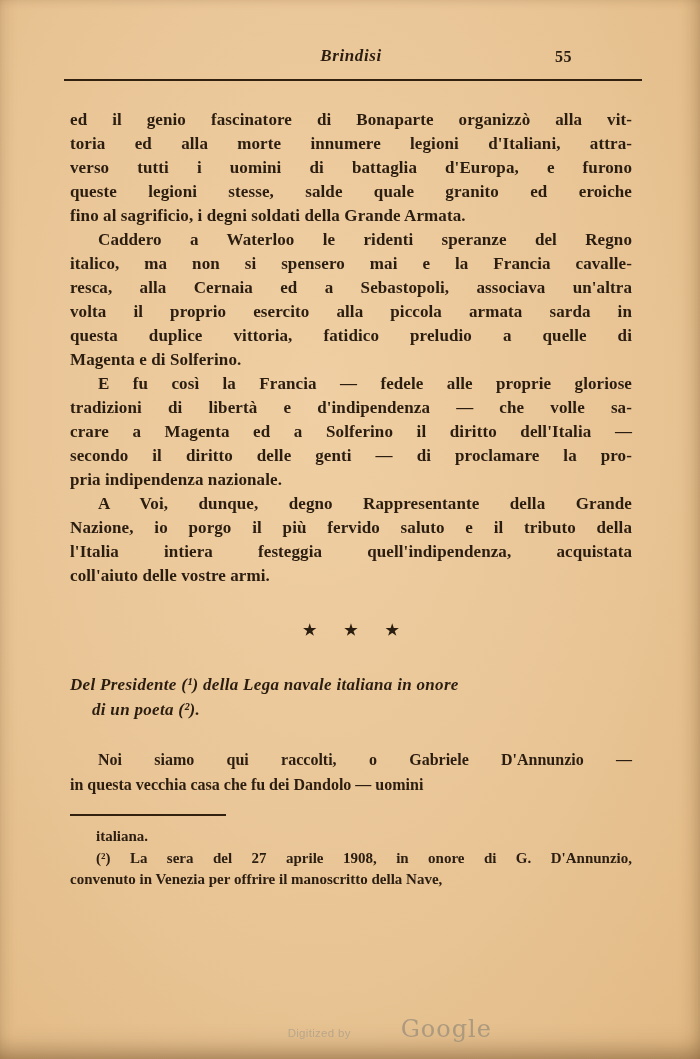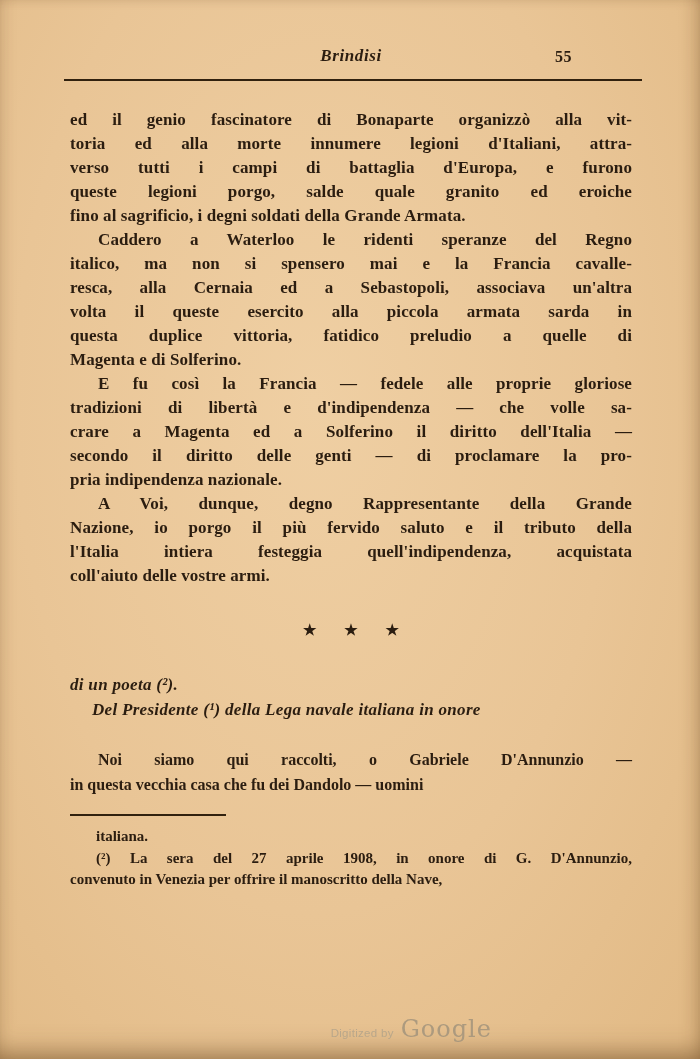--- a/index.html
+++ b/index.html
@@ -34,48 +34,48 @@
   .heading{margin-top:33px;font-size:17px;line-height:25px;font-style:italic;letter-spacing:.3px;}
   .heading .line:nth-child(2){margin-left:22px;}
 
   .sec-para{margin-top:25px;font-size:16px;line-height:25px;}
 
   .fnrule{margin:17px 0 0 0;width:156px;border:0;border-top:2px solid #31210e;}
 
   .footnotes{margin-top:10px;font-size:15px;line-height:21.5px;}
   .footnotes .para.indent .line:first-child{text-indent:26px;}
 
-  .watermark{position:absolute;right:208px;bottom:16px;display:flex;align-items:baseline;opacity:.85;}
+  .watermark{position:absolute;right:208px;bottom:16px;display:flex;align-items:baseline;opacity:.85;gap:43px;}
   .watermark .prefix{font-family:"Liberation Sans",sans-serif;font-weight:normal;font-size:11.5px;color:#b2a38a;margin-right:7px;letter-spacing:.3px;}
   .watermark .glogo{font-family:"DejaVu Serif",serif;font-weight:normal;font-size:24px;color:#a3947c;letter-spacing:1px;}
 </style>
 </head>
 <body>
 
 <div class="page">
 
   <div class="header">
     <span class="title">Brindisi</span>
     <span class="pagenum">55</span>
   </div>
   <div class="rule"></div>
 
   <div class="body">
     <div class="para">
         <div class="line">ed il genio fascinatore di Bonaparte organizzò alla vit-</div>
         <div class="line">toria ed alla morte innumere legioni d'Italiani, attra-</div>
-        <div class="line">verso tutti i campi di battaglia d'Europa, e furono</div>
-        <div class="line">queste legioni porgo, salde quale granito ed eroiche</div>
+        <div class="line">verso tutti i uomini di battaglia d'Europa, e furono</div>
+        <div class="line">queste legioni stesse, salde quale granito ed eroiche</div>
         <div class="line">fino al sagrificio, i degni soldati della Grande Armata.</div>
       </div>
     <div class="para indent">
         <div class="line">Caddero a Waterloo le ridenti speranze del Regno</div>
         <div class="line">italico, ma non si spensero mai e la Francia cavalle-</div>
         <div class="line">resca, alla Cernaia ed a Sebastopoli, associava un'altra</div>
-        <div class="line">volta il queste esercito alla piccola armata sarda in</div>
+        <div class="line">volta il proprio esercito alla piccola armata sarda in</div>
         <div class="line">questa duplice vittoria, fatidico preludio a quelle di</div>
         <div class="line">Magenta e di Solferino.</div>
       </div>
     <div class="para indent">
         <div class="line">E fu così la Francia — fedele alle proprie gloriose</div>
         <div class="line">tradizioni di libertà e d'indipendenza — che volle sa-</div>
         <div class="line">crare a Magenta ed a Solferino il diritto dell'Italia —</div>
         <div class="line">secondo il diritto delle genti — di proclamare la pro-</div>
         <div class="line">pria indipendenza nazionale.</div>
       </div>
@@ -83,22 +83,22 @@
         <div class="line">A Voi, dunque, degno Rappresentante della Grande</div>
         <div class="line">Nazione, io porgo il più fervido saluto e il tributo della</div>
         <div class="line">l'Italia intiera festeggia quell'indipendenza, acquistata</div>
         <div class="line">coll'aiuto delle vostre armi.</div>
       </div>
   </div>
 
   <div class="stars">★ ★ ★</div>
 
   <div class="heading">
+      <div class="line">Del Presidente (¹) della Lega navale italiana in onore</div>
       <div class="line">di un poeta (²).</div>
-      <div class="line">Del Presidente (¹) della Lega navale italiana in onore</div>
     </div>
 
   <div class="sec-para">
     <div class="para indent">
         <div class="line">Noi siamo qui raccolti, o Gabriele D'Annunzio —</div>
         <div class="line">in questa vecchia casa che fu dei Dandolo — uomini</div>
       </div>
   </div>
 
   <div class="fnrule"></div>

